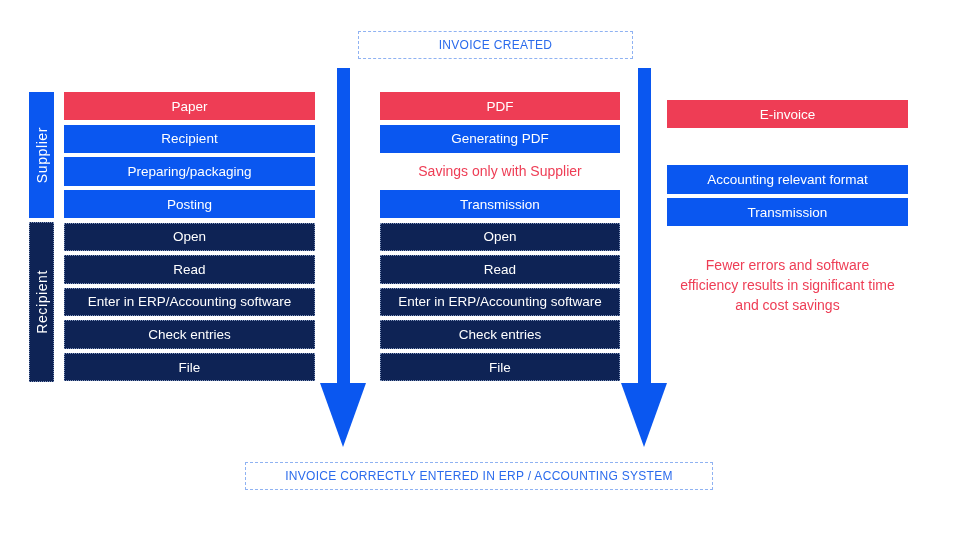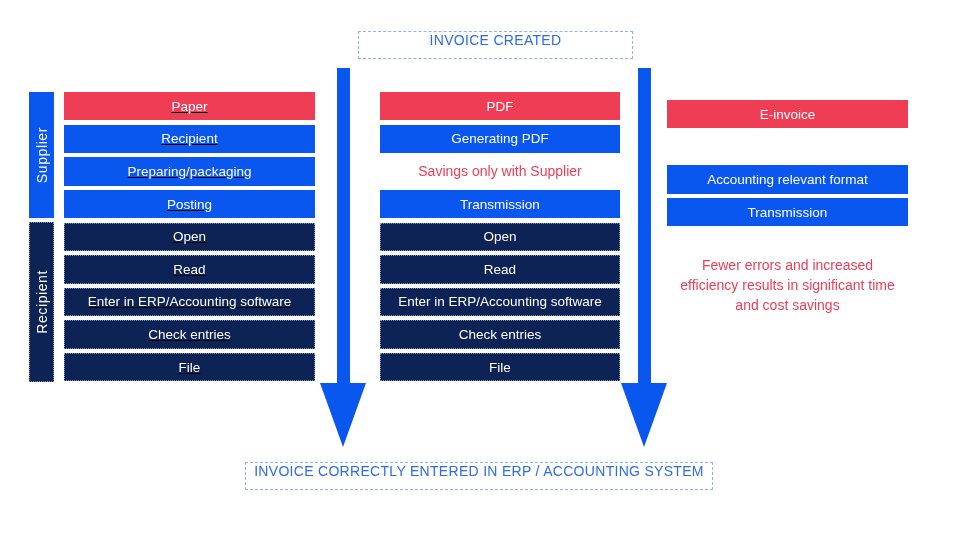--- a/index.html
+++ b/index.html
@@ -16,24 +16,24 @@
     width: 960px;
     height: 540px;
     background: #ffffff;
     font-family: "Liberation Sans", sans-serif;
     overflow: hidden;
   }
   .banner {
     position: absolute;
     border: 1px dashed var(--banner-border);
     color: var(--banner-text);
-    font-size: 14px;
+    font-size: 12px;
     letter-spacing: 0.3px;
     display: flex;
-    align-items: flex-start;
+    align-items: center;
     justify-content: center;
     box-sizing: border-box;
     background: #ffffff;
   }
   .banner.top    { left: 358px; top: 31px;  width: 275px; height: 28px; }
   .banner.bottom { left: 245px; top: 462px; width: 468px; height: 28px; }
 
   .side {
     position: absolute;
     left: 29px;
@@ -57,21 +57,21 @@
 
   .col {
     position: absolute;
     top: 92px;
     display: flex;
     flex-direction: column;
     gap: 4.35px;
     height: 290px;
     box-sizing: border-box;
   }
-  .col-paper    { left: 64px;  width: 251px; text-decoration: underline; }
+  .col-paper    { left: 64px;  width: 251px; }
   .col-pdf      { left: 368px; width: 252px; padding-left: 12px; }
   .col-einvoice { left: 667px; width: 241px; margin-top: 8px; }
 
   .bar {
     height: 28.3px;
     flex: 0 0 28.3px;
     display: flex;
     align-items: center;
     justify-content: center;
     color: #ffffff;
@@ -155,21 +155,21 @@
         <div class="bar recipient">Enter in ERP/Accounting software</div>
         <div class="bar recipient">Check entries</div>
         <div class="bar recipient">File</div>
       </div>
       <div class="col col-einvoice">
         <div class="bar header">E-invoice</div>
         <div class="bar empty"></div>
         <div class="bar supplier">Accounting relevant format</div>
         <div class="bar supplier">Transmission</div>
         <div class="bar note-block">
-          <div class="note-text">Fewer errors and increased efficiency results in significant time and cost savings</div>
+          <div class="note-text">Fewer errors and software efficiency results in significant time and cost savings</div>
         </div>
       </div>
     </div>
 
   <div class="arrow-left">
     <div class="arrow-shaft"></div>
     <div class="arrow-head"></div>
   </div>
   <div class="arrow-right">
     <div class="arrow-shaft"></div>

